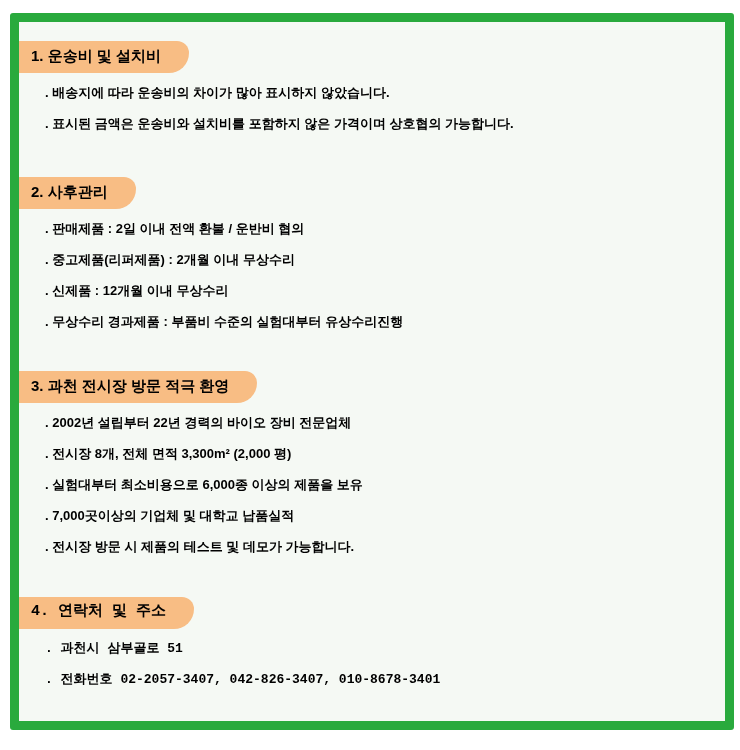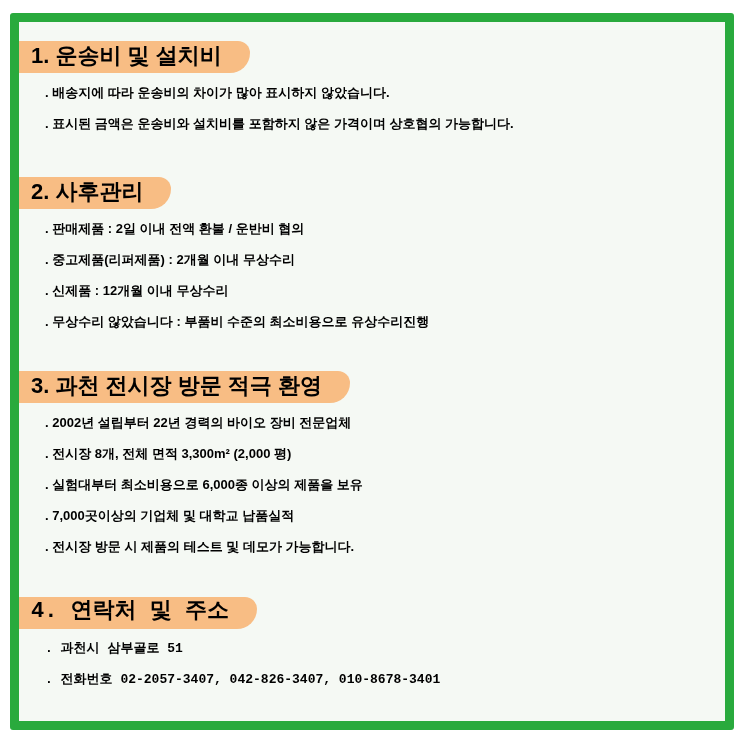--- a/index.html
+++ b/index.html
@@ -20,21 +20,21 @@
     border-radius: 3px;
     background: #f5f9f4;
     overflow: hidden;
   }
   .section { margin: 0; }
   .section-title {
     display: inline-block;
     background: #f8bd84;
     color: #000000;
     font-weight: bold;
-    font-size: 22px;
+    font-size: 15px;
     line-height: 26px;
     padding: 2px 28px 4px 12px;
     border-radius: 0 12px 20px 0;
     white-space: nowrap;
   }
   .items {
     margin: 4px 0 0 0;
     padding: 0 0 0 26px;
     list-style: none;
   }
@@ -63,21 +63,21 @@
       <li class="item">. 표시된 금액은 운송비와 설치비를 포함하지 않은 가격이며 상호협의 가능합니다.</li>
     </ul>
   </div>
 
   <div class="section section-2">
     <div class="section-title">2. 사후관리</div>
     <ul class="items">
       <li class="item">. 판매제품 : 2일 이내 전액 환불 / 운반비 협의</li>
       <li class="item">. 중고제품(리퍼제품) : 2개월 이내 무상수리</li>
       <li class="item">. 신제품 : 12개월 이내 무상수리</li>
-      <li class="item">. 무상수리 않았습니다 : 부품비 수준의 최소비용으로 유상수리진행</li>
+      <li class="item">. 무상수리 경과제품 : 부품비 수준의 실험대부터 유상수리진행</li>
     </ul>
   </div>
 
   <div class="section section-3">
     <div class="section-title">3. 과천 전시장 방문 적극 환영</div>
     <ul class="items">
       <li class="item">. 2002년 설립부터 22년 경력의 바이오 장비 전문업체</li>
       <li class="item">. 전시장 8개, 전체 면적 3,300m² (2,000 평)</li>
       <li class="item">. 실험대부터 최소비용으로 6,000종 이상의 제품을 보유</li>
       <li class="item">. 7,000곳이상의 기업체 및 대학교 납품실적</li>

